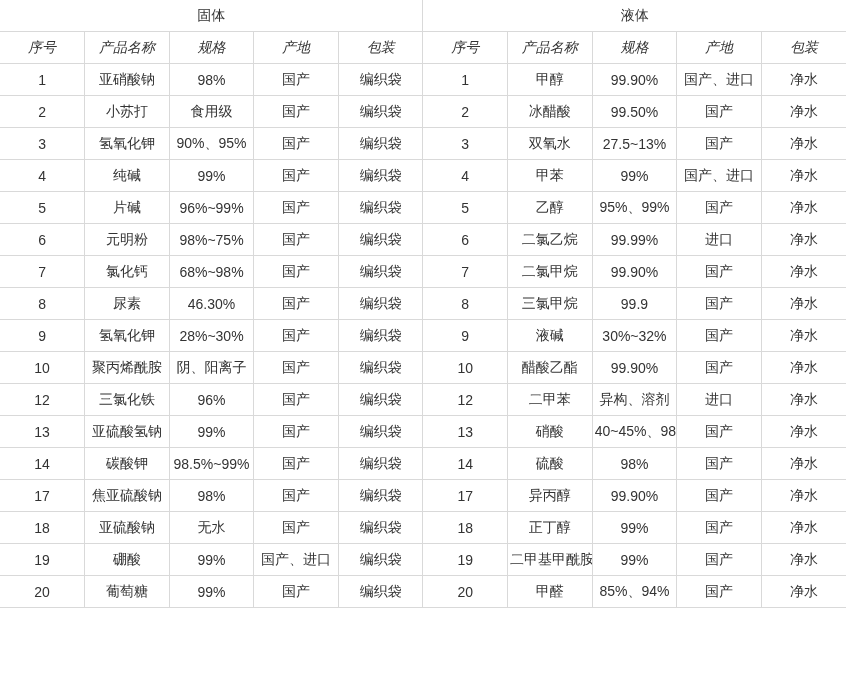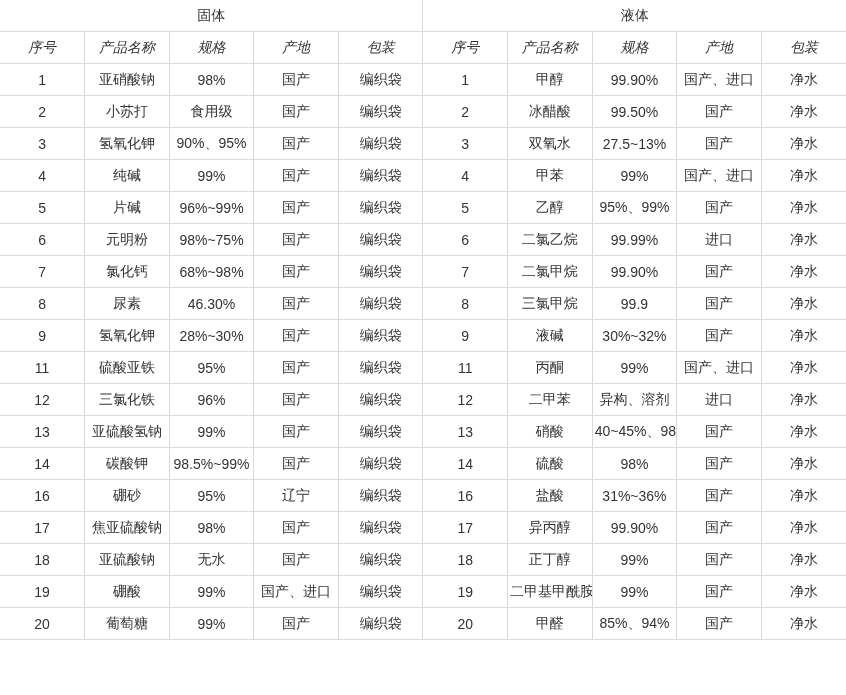--- a/index.html
+++ b/index.html
@@ -192,29 +192,29 @@
           <td class="c-s-spec">28%~30%</td>
           <td class="c-s-orig">国产</td>
           <td class="c-s-pack">编织袋</td>
           <td class="c-l-no">9</td>
           <td class="c-l-name">液碱</td>
           <td class="c-l-spec">30%~32%</td>
           <td class="c-l-orig">国产</td>
           <td class="c-l-pack">净水</td>
         </tr>
         <tr>
-          <td class="c-s-no">11</td>
-          <td class="c-s-name">硫酸亚铁</td>
-          <td class="c-s-spec">95%</td>
-          <td class="c-s-orig">国产</td>
-          <td class="c-s-pack">编织袋</td>
-          <td class="c-l-no">11</td>
-          <td class="c-l-name">丙酮</td>
-          <td class="c-l-spec">99%</td>
-          <td class="c-l-orig">国产、进口</td>
+          <td class="c-s-no">10</td>
+          <td class="c-s-name">聚丙烯酰胺</td>
+          <td class="c-s-spec">阴、阳离子</td>
+          <td class="c-s-orig">国产</td>
+          <td class="c-s-pack">编织袋</td>
+          <td class="c-l-no">10</td>
+          <td class="c-l-name">醋酸乙酯</td>
+          <td class="c-l-spec">99.90%</td>
+          <td class="c-l-orig">国产</td>
           <td class="c-l-pack">净水</td>
         </tr>
         <tr>
           <td class="c-s-no">12</td>
           <td class="c-s-name">三氯化铁</td>
           <td class="c-s-spec">96%</td>
           <td class="c-s-orig">国产</td>
           <td class="c-s-pack">编织袋</td>
           <td class="c-l-no">12</td>
           <td class="c-l-name">二甲苯</td>
@@ -236,32 +236,20 @@
         </tr>
         <tr>
           <td class="c-s-no">14</td>
           <td class="c-s-name">碳酸钾</td>
           <td class="c-s-spec">98.5%~99%</td>
           <td class="c-s-orig">国产</td>
           <td class="c-s-pack">编织袋</td>
           <td class="c-l-no">14</td>
           <td class="c-l-name">硫酸</td>
           <td class="c-l-spec">98%</td>
-          <td class="c-l-orig">国产</td>
-          <td class="c-l-pack">净水</td>
-        </tr>
-        <tr>
-          <td class="c-s-no">16</td>
-          <td class="c-s-name">硼砂</td>
-          <td class="c-s-spec">95%</td>
-          <td class="c-s-orig">辽宁</td>
-          <td class="c-s-pack">编织袋</td>
-          <td class="c-l-no">16</td>
-          <td class="c-l-name">盐酸</td>
-          <td class="c-l-spec">31%~36%</td>
           <td class="c-l-orig">国产</td>
           <td class="c-l-pack">净水</td>
         </tr>
         <tr>
           <td class="c-s-no">17</td>
           <td class="c-s-name">焦亚硫酸钠</td>
           <td class="c-s-spec">98%</td>
           <td class="c-s-orig">国产</td>
           <td class="c-s-pack">编织袋</td>
           <td class="c-l-no">17</td>

